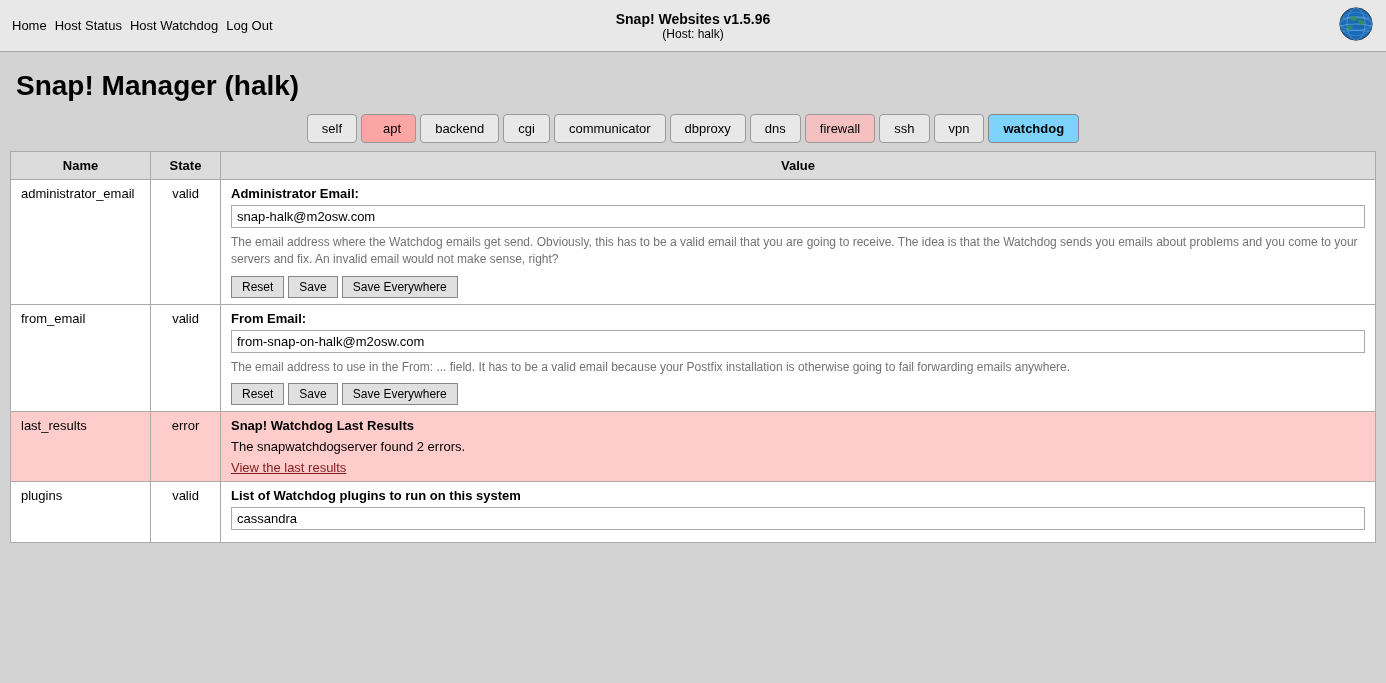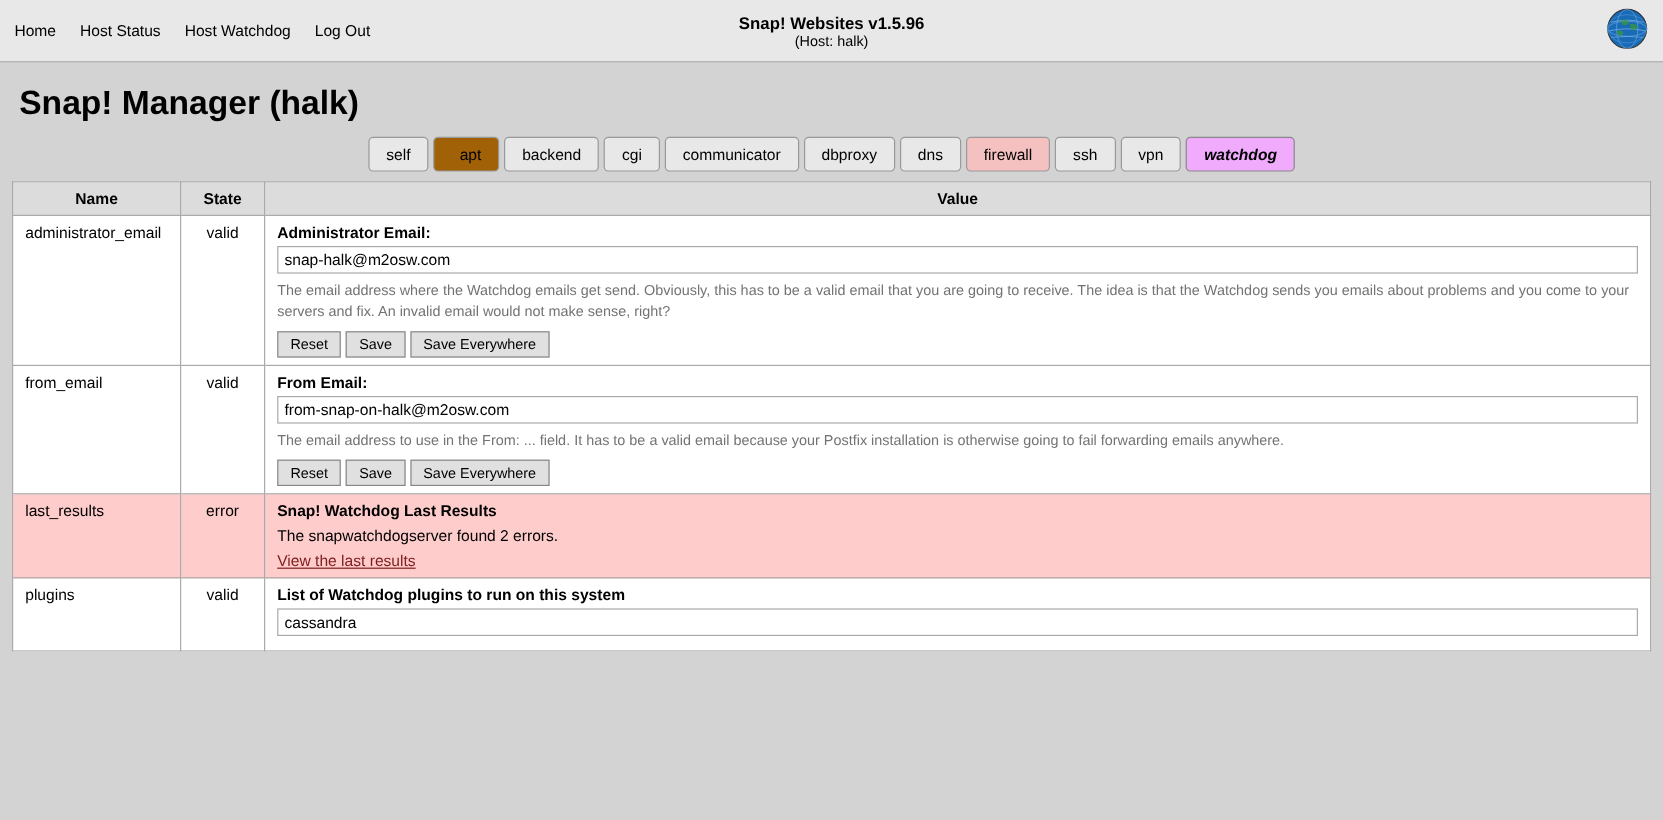--- a/index.html
+++ b/index.html
@@ -14,21 +14,21 @@
     .topbar {
       background: #e8e8e8;
       border-bottom: 1px solid #aaa;
       display: flex;
       align-items: center;
       padding: 6px 12px;
       position: relative;
     }
     .topbar-nav {
       display: flex;
-      gap: 20px;
+      gap: 8px;
     }
     .topbar-nav a {
       text-decoration: none;
       color: #000;
       font-size: 13px;
     }
     .topbar-center {
       position: absolute;
       left: 50%;
       transform: translateX(-50%);
@@ -57,26 +57,25 @@
     .tab {
       padding: 6px 14px;
       border: 1px solid #999;
       border-radius: 4px;
       cursor: pointer;
       font-size: 13px;
       background: #e8e8e8;
       color: #000;
     }
     .tab.active {
-      background: #f0abfc;
+      background: #7dd3fc;
       font-weight: bold;
       border-color: #888;
-      font-style: italic;
-    }
-    .tab.yellow { background: #a16207; padding-left: 21px; }
+    }
+    .tab.yellow { background: #fca5a5; padding-left: 21px; }
     .tab.pink { background: #f5c0c0; }
 
     
     .main-content {
       margin: 0 10px;
       background: #fff;
     }
 
     
     .data-table {

